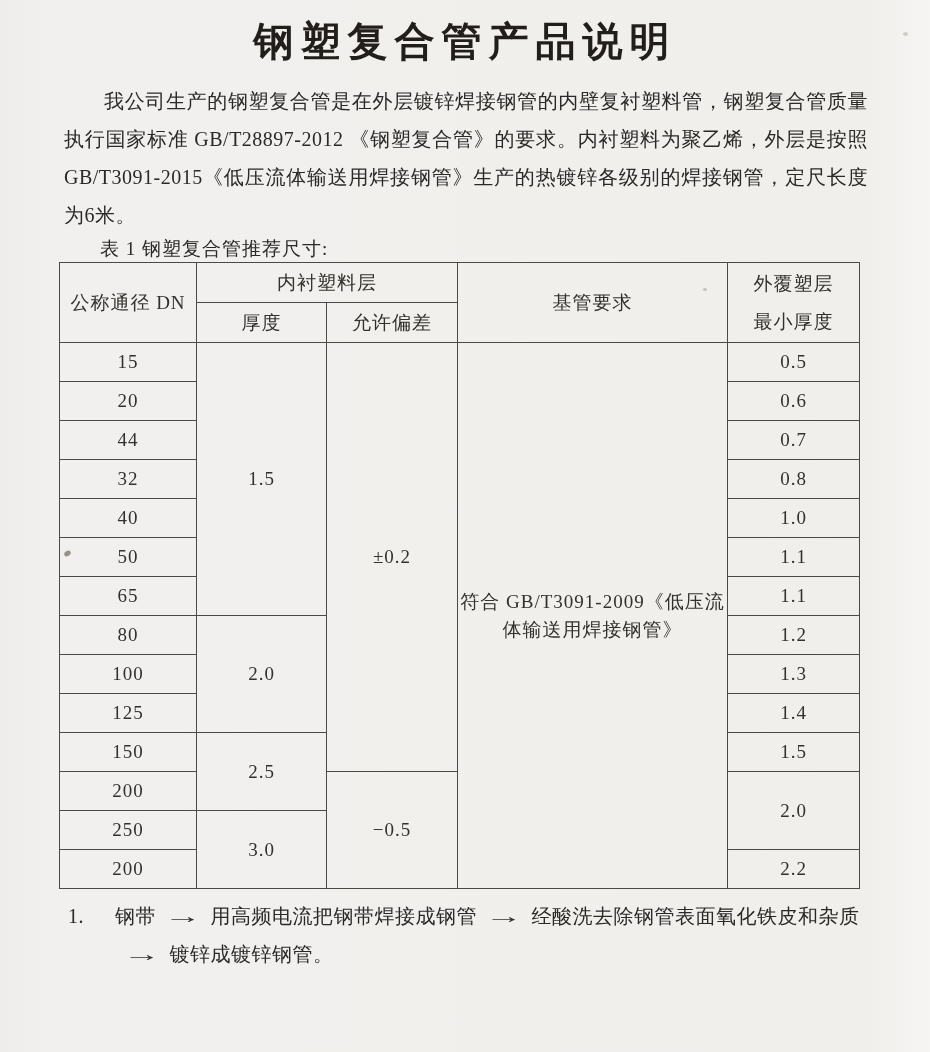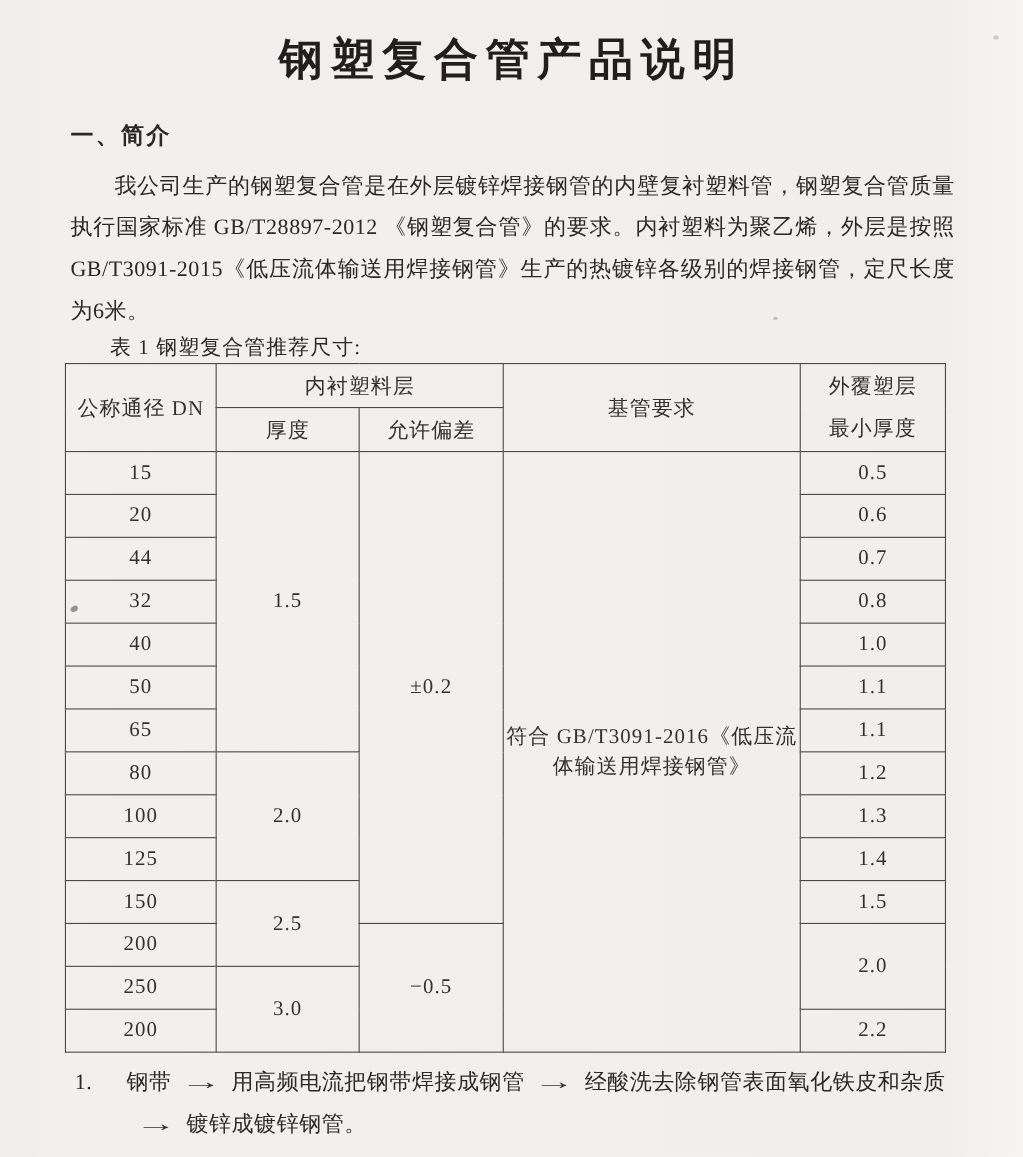--- a/index.html
+++ b/index.html
@@ -13,21 +13,21 @@
     box-sizing:border-box;
     padding-top:12px;
   }
   .title{
     text-align:center;
     font-size:40px;
     font-weight:bold;
     letter-spacing:7px;
     line-height:52px;
     color:#211e1b;
-    margin:16px;
+    margin:4px;
   }
   .section-heading{
     margin:30px 0 0 64px;
     font-size:21px;
     font-weight:bold;
     letter-spacing:2px;
     line-height:26px;
   }
   .intro-paragraph{
     margin:14px 62px 0 64px;
@@ -101,21 +101,20 @@
   .speck.s2{left:703px;top:288px;width:4px;height:3px;opacity:.5;}
   .speck.s3{left:903px;top:32px;width:5px;height:4px;opacity:.4;}
 </style>
 </head>
 <body>
 
 <div class="page">
 
   <h1 class="title">钢塑复合管产品说明</h1>
 
-  <div class="section-heading">一、简介</div>
 
   <p class="intro-paragraph">我公司生产的钢塑复合管是在外层镀锌焊接钢管的内壁复衬塑料管，钢塑复合管质量执行国家标准 GB/T28897-2012 《钢塑复合管》的要求。内衬塑料为聚乙烯，外层是按照GB/T3091-2015《低压流体输送用焊接钢管》生产的热镀锌各级别的焊接钢管，定尺长度为6米。</p>
 
   <div class="table-caption">表 1 钢塑复合管推荐尺寸:</div>
 
   <table class="spec">
     <colgroup>
         <col class="c1">
         <col class="c2">
         <col class="c3">
@@ -136,21 +135,21 @@
         <th>厚度</th>
         <th>允许偏差</th>
       </tr>
     </thead>
     <tbody>
       <tr>
         <td>15</td>
         <td rowspan="7">1.5</td>
         <td rowspan="11">±0.2</td>
         <td rowspan="14" class="base-cell">
-          <div>符合 GB/T3091-2016《低压流</div>
+          <div>符合 GB/T3091-2009《低压流</div>
           <div>体输送用焊接钢管》</div>
         </td>
         <td>0.5</td>
       </tr>
       <tr>
         <td>20</td>
         <td>0.6</td>
       </tr>
       <tr>
         <td>44</td>

